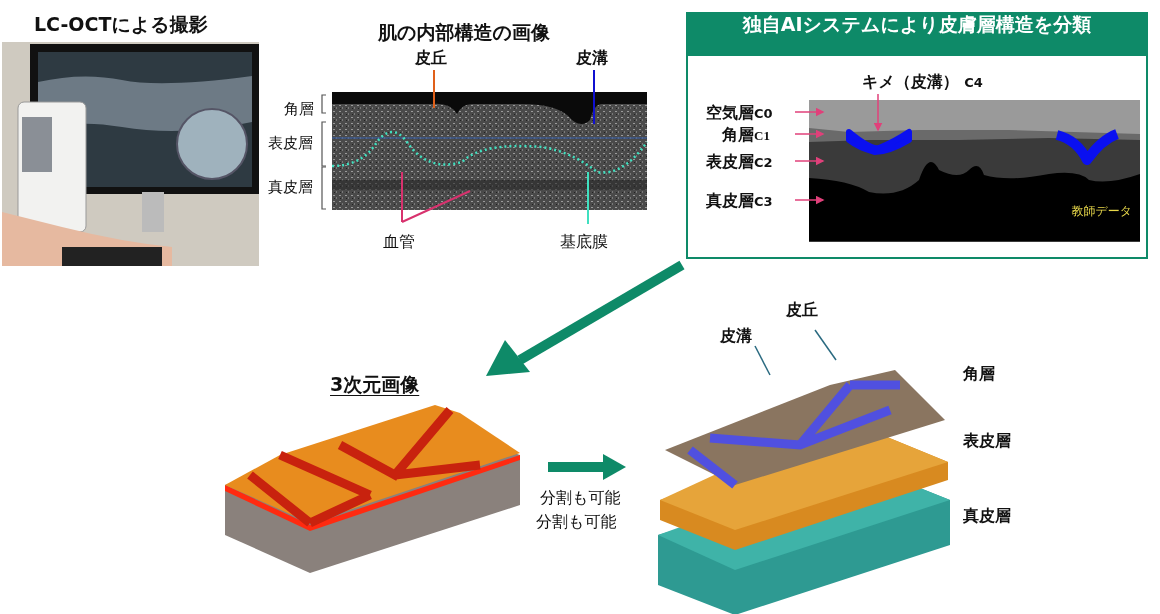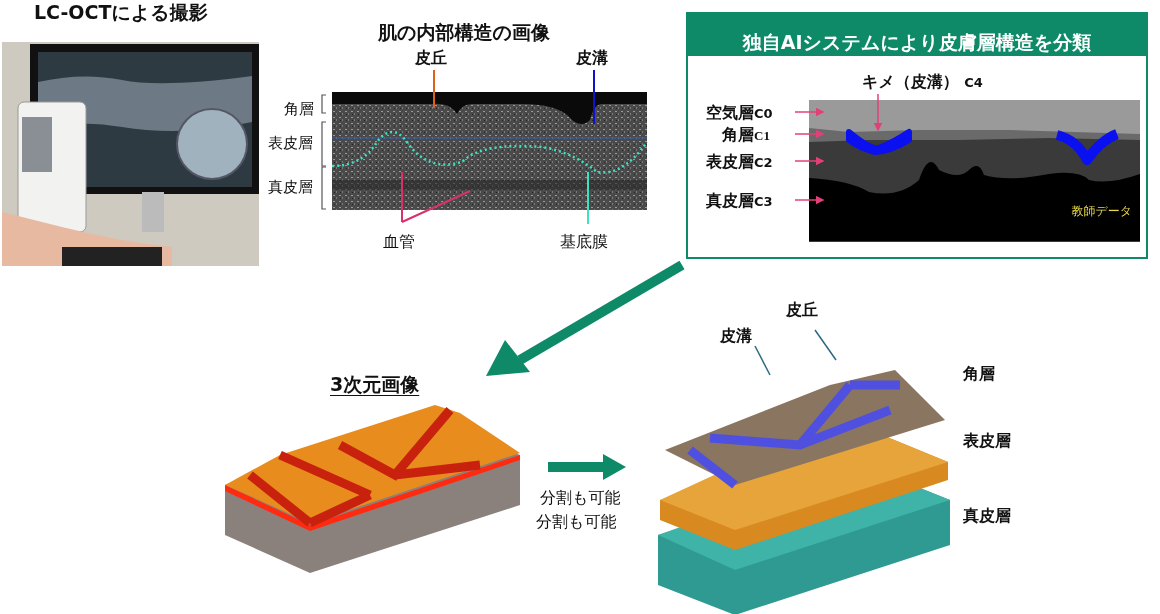--- a/index.html
+++ b/index.html
@@ -3,27 +3,27 @@
 <meta charset="utf-8">
 <style>
   html,body{margin:0;padding:0;background:#fff;}
   body{width:1160px;height:614px;position:relative;overflow:hidden;font-family:"DejaVu Sans","Liberation Sans",sans-serif;color:#111;}
   .abs{position:absolute;}
   .title{font-weight:bold;font-size:19px;white-space:nowrap;}
   .lbl{font-weight:bold;font-size:16px;white-space:nowrap;}
   .lbl-n{font-size:16px;white-space:nowrap;}
   svg{position:absolute;overflow:visible;}
   .greenbox{left:686px;top:12px;width:462px;height:247px;border:2px solid #0e8a68;box-sizing:border-box;}
-  .greenhead{left:686px;top:12px;width:462px;height:44px;background:#0e8a68;color:#fff;font-weight:bold;font-size:19px;display:flex;align-items:flex-end;justify-content:center;}
+  .greenhead{left:686px;top:12px;width:462px;height:44px;background:#0e8a68;color:#fff;font-weight:bold;font-size:19px;display:flex;align-items:flex-start;justify-content:center;}
   .sub{font-size:13px;font-weight:bold;}
 </style>
 </head>
 <body>
 
-<div class="abs title" style="left:34px;top:0;">LC-OCTによる撮影</div>
+<div class="abs title" style="left:34px;top:12px;">LC-OCTによる撮影</div>
 <div class="abs" style="left:2px;top:42px;width:257px;height:224px;background:#d9d6cf;overflow:hidden;">
   <svg width="257" height="224">
     <rect x="0" y="0" width="257" height="224" fill="#cfcac0"></rect>
     <rect x="28" y="2" width="230" height="150" fill="#111"></rect>
     <rect x="36" y="10" width="214" height="135" fill="#2e3a42"></rect>
     <path d="M36 40 Q80 30 120 38 T250 34 L250 80 Q180 95 120 85 T36 95 Z" fill="#6d7a85"></path>
     <circle cx="210" cy="102" r="35" fill="#9fb2bd" stroke="#556" stroke-width="2"></circle>
     <rect x="140" y="150" width="22" height="40" fill="#bbb"></rect>
     <rect x="16" y="60" width="68" height="130" rx="6" fill="#f2f2f0" stroke="#999"></rect>
     <rect x="20" y="75" width="30" height="55" fill="#8a8f96"></rect>

